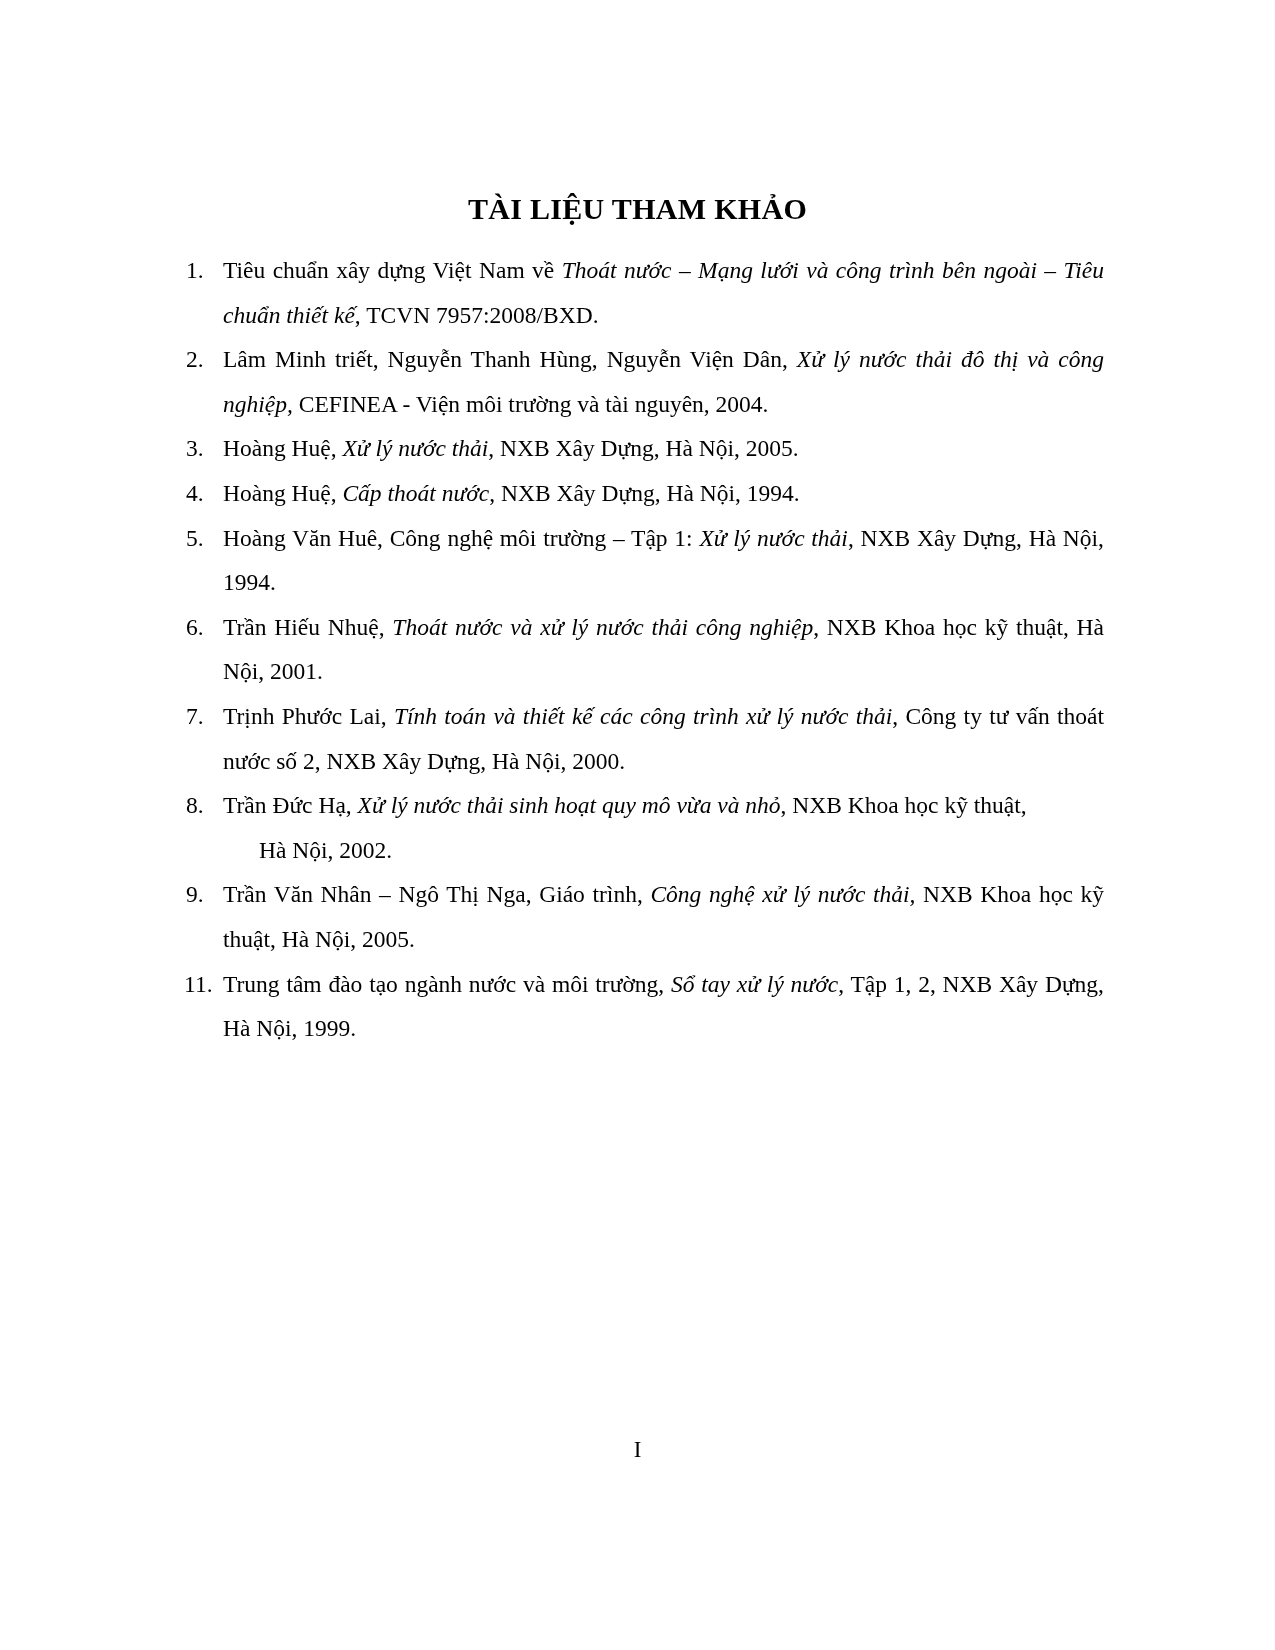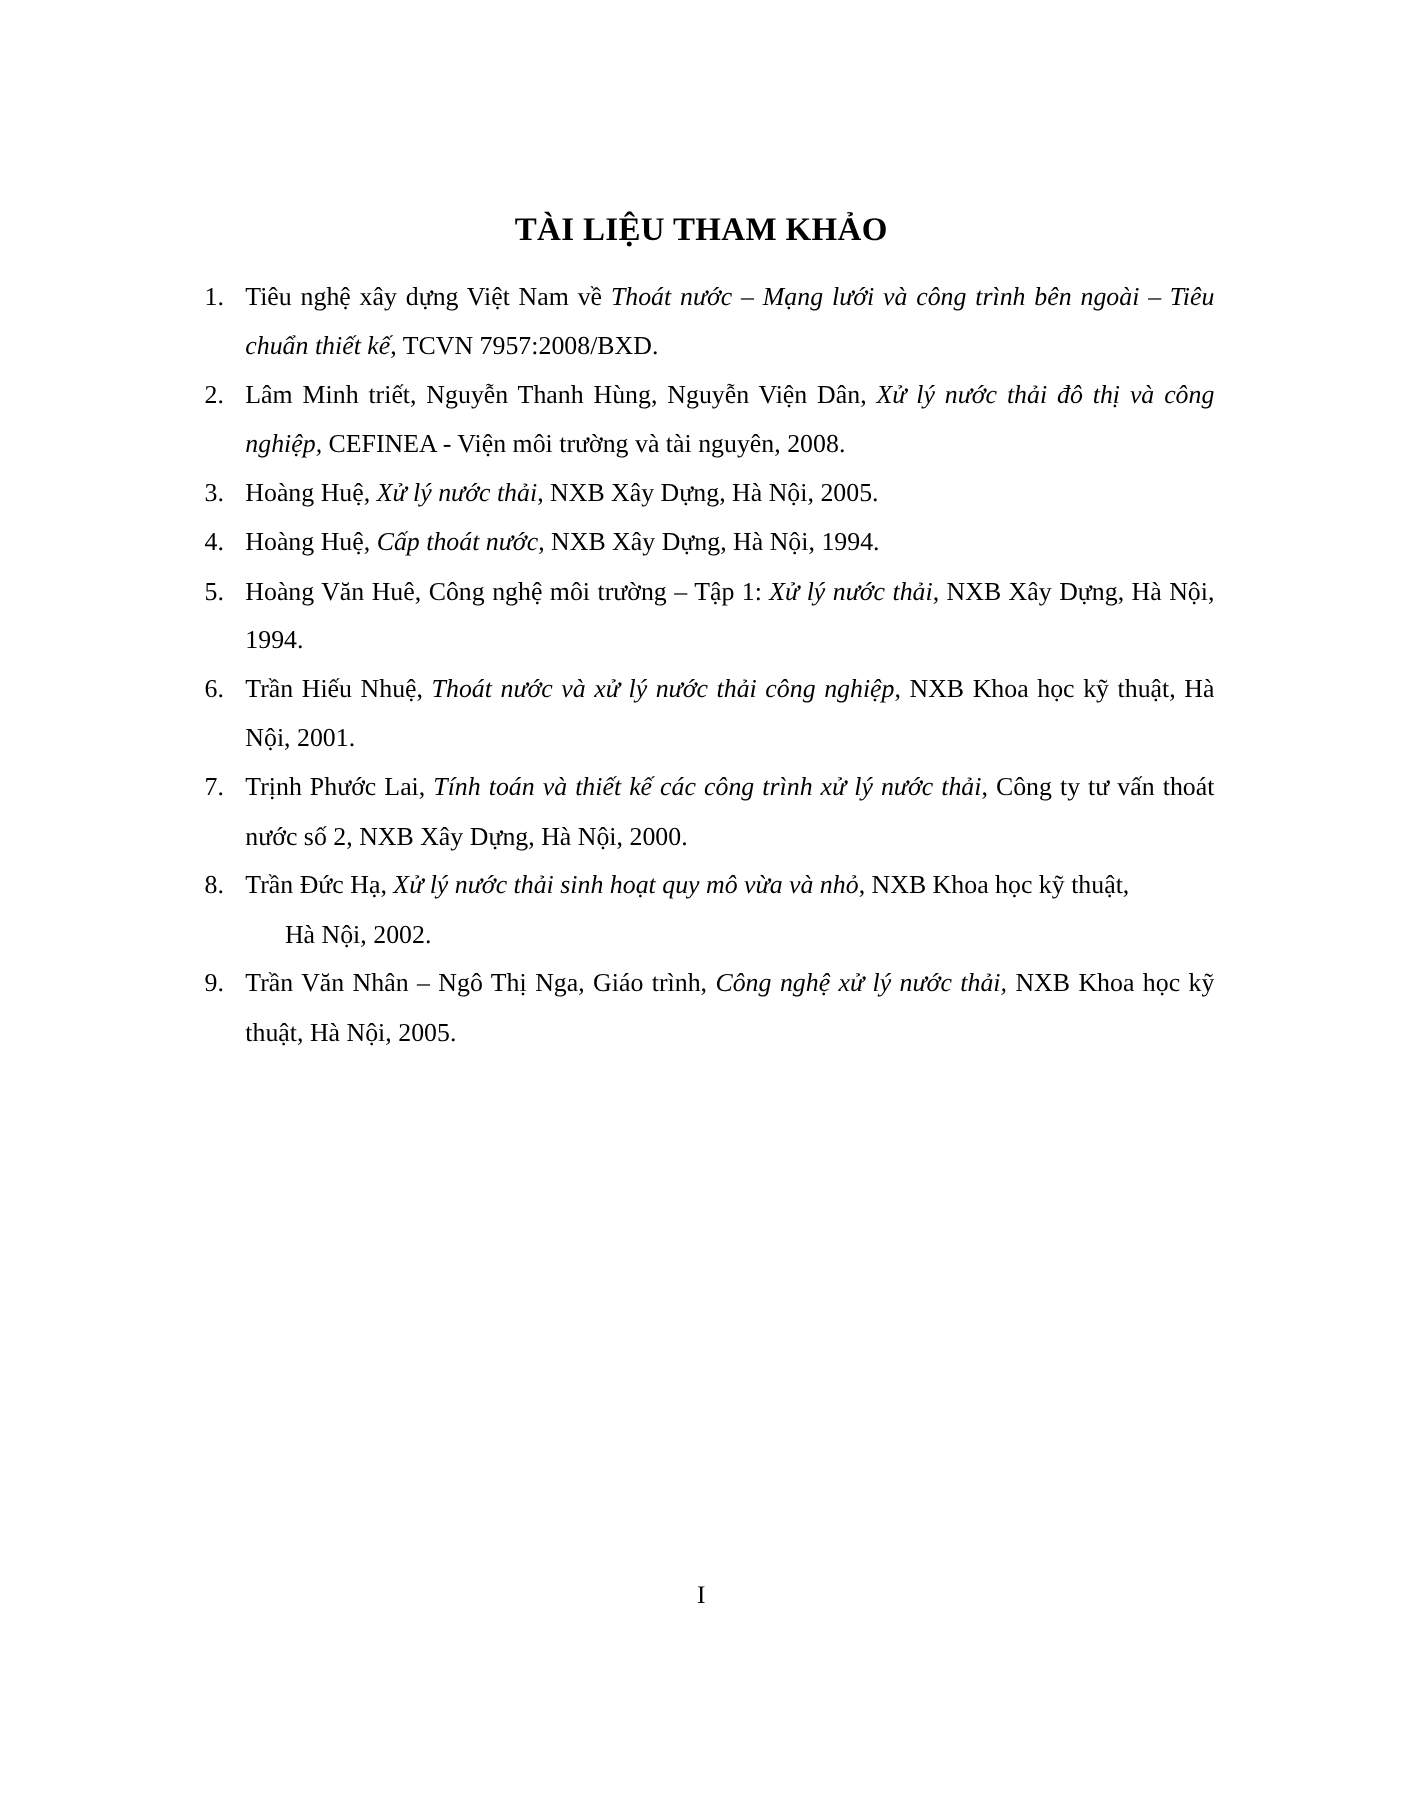--- a/index.html
+++ b/index.html
@@ -14,24 +14,25 @@
   sup { font-size: 14px; line-height: 0; vertical-align: 9px; }
   .page-number { position: absolute; top: 1437px; left: 0; width: 1275px; text-align: center; font-size: 23px; }
   .indent8 { padding-left: 36px; }
 </style>
 </head>
 <body>
 
 <div class="title">TÀI LIỆU THAM KHẢO</div>
 
 <div class="refs">
-  <div class="ref"><span class="num">1.</span><span>Tiêu nghệ xây dựng Việt Nam về </span><i>Thoát nước – Mạng lưới và công trình bên ngoài – Tiêu chuẩn thiết kế</i><span>, TCVN 7957:2008/BXD.</span></div>
-  <div class="ref"><span class="num">2.</span><span>Lâm Minh triết, Nguyễn Thanh Hùng, Nguyễn Viện Dân, </span><i>Xử lý nước thải đô thị và công nghiệp,</i><span> CEFINEA - Viện môi trường và tài nguyên, 2008.</span></div>
+  <div class="ref"><span class="num">1.</span><span>Tiêu chuẩn xây dựng Việt Nam về </span><i>Thoát nước – Mạng lưới và công trình bên ngoài – Tiêu chuẩn thiết kế</i><span>, TCVN 7957:2008/BXD.</span></div>
+  <div class="ref"><span class="num">2.</span><span>Lâm Minh triết, Nguyễn Thanh Hùng, Nguyễn Viện Dân, </span><i>Xử lý nước thải đô thị và công nghiệp,</i><span> CEFINEA - Viện môi trường và tài nguyên, 2004.</span></div>
   <div class="ref"><span class="num">3.</span><span>Hoàng Huệ, </span><i>Xử lý nước thải</i><span>, NXB Xây Dựng, Hà Nội, 2005.</span></div>
   <div class="ref"><span class="num">4.</span><span>Hoàng Huệ, </span><i>Cấp thoát nước</i><span>, NXB Xây Dựng, Hà Nội, 1994.</span></div>
   <div class="ref"><span class="num">5.</span><span>Hoàng Văn Huê, Công nghệ môi trường – Tập 1: </span><i>Xử lý nước thải</i><span>, NXB Xây Dựng, Hà Nội, 1994.</span></div>
   <div class="ref"><span class="num">6.</span><span>Trần Hiếu Nhuệ, </span><i>Thoát nước và xử lý nước thải công nghiệp</i><span>, NXB Khoa học kỹ thuật, Hà Nội, 2001.</span></div>
   <div class="ref"><span class="num">7.</span><span>Trịnh Phước Lai, </span><i>Tính toán và thiết kế các công trình xử lý nước thải</i><span>, Công ty tư vấn thoát nước số 2, NXB Xây Dựng, Hà Nội, 2000.</span></div>
   <div class="ref"><span class="num">8.</span><span>Trần Đức Hạ, </span><i>Xử lý nước thải sinh hoạt quy mô vừa và nhỏ</i><span>, NXB Khoa học kỹ thuật,</span><div class="indent8">Hà Nội, 2002.</div></div>
   <div class="ref"><span class="num">9.</span><span>Trần Văn Nhân – Ngô Thị Nga, Giáo trình, </span><i>Công nghệ xử lý nước thải,</i><span> NXB Khoa học kỹ thuật, Hà Nội, 2005.</span></div>
+  <div class="ref two-digit"><span class="num">11.</span><span>Trung tâm đào tạo ngành nước và môi trường, </span><i>Sổ tay xử lý nước</i><span>, Tập 1, 2, NXB Xây Dựng, Hà Nội, 1999.</span></div>
 </div>
 
 <div class="page-number">I</div>
 
 </body></html>

